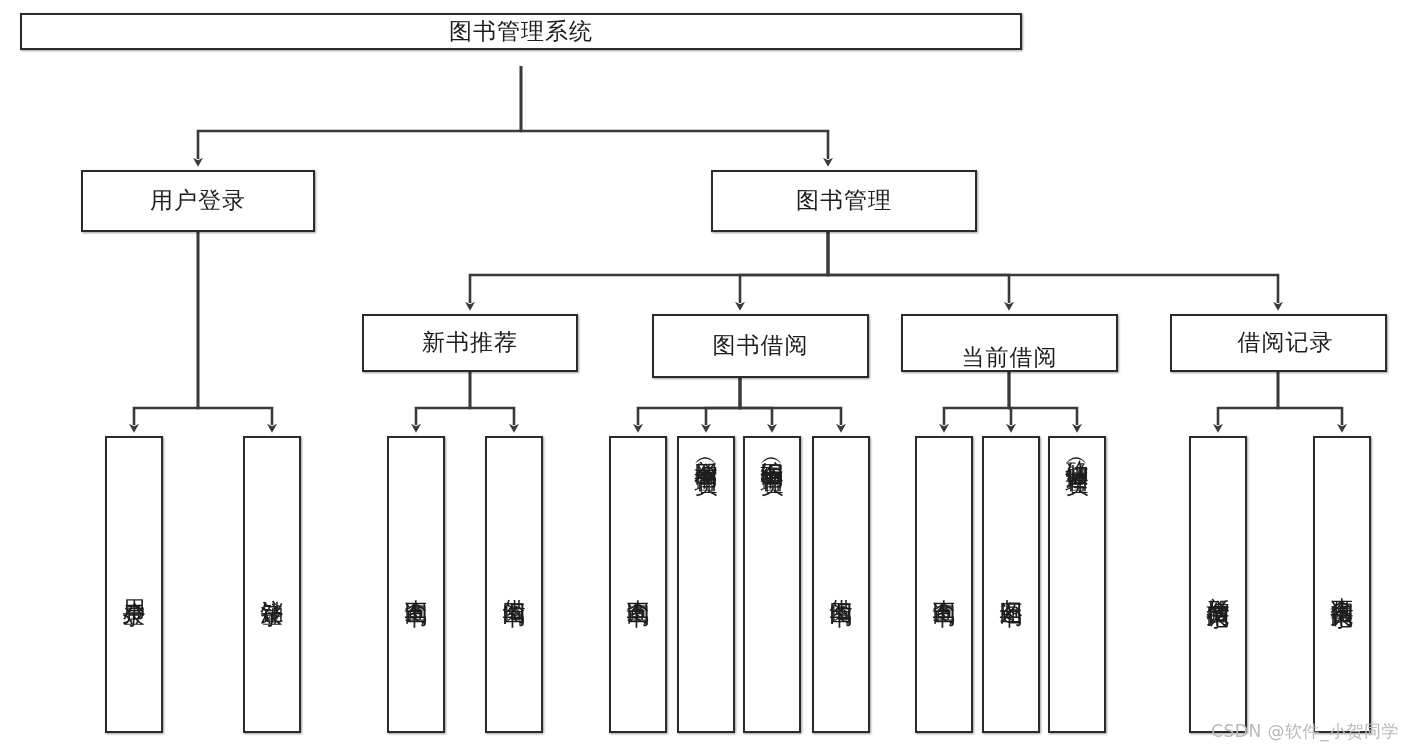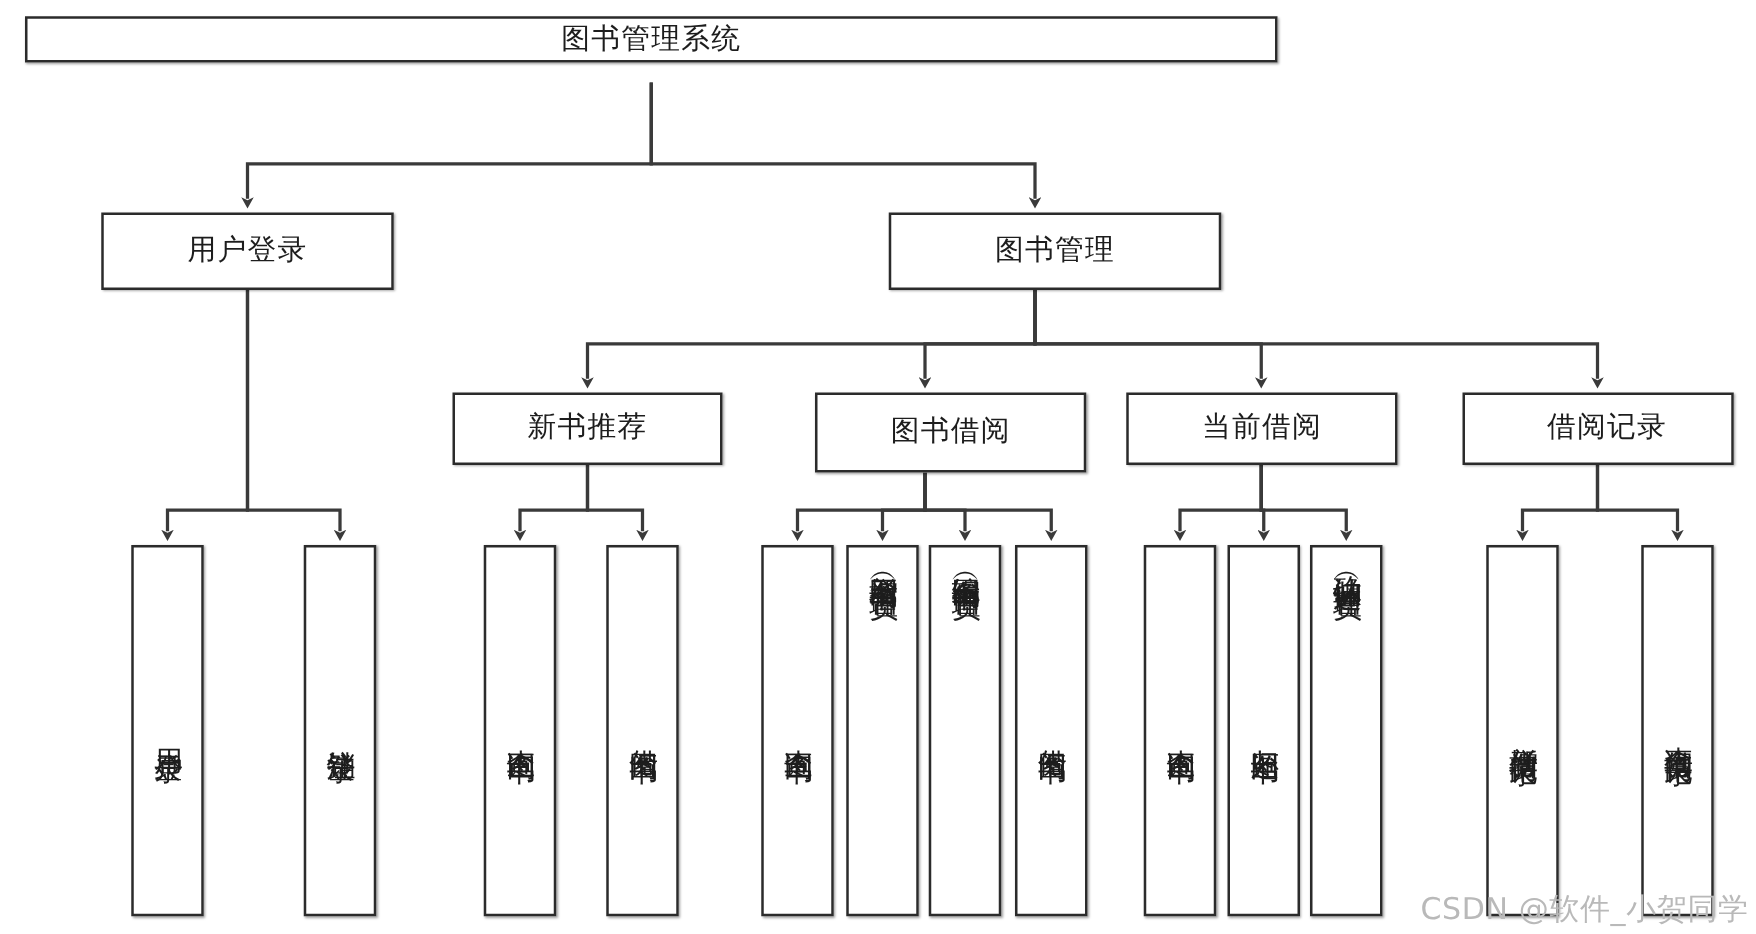--- a/index.html
+++ b/index.html
@@ -51,21 +51,21 @@
     letter-spacing: 2px;
     padding: 4px 0;
   }
   .node.vert.top-align {
     justify-content: flex-start;
   }
   .watermark {
     position: absolute;
     right: 6px;
     bottom: 4px;
-    font-size: 24px;
+    font-size: 17px;
     color: #b9b9b9;
     white-space: nowrap;
     z-index: 5;
     letter-spacing: 0.5px;
   }
 </style>
 </head>
 <body>
 
 <div id="canvas">
@@ -108,21 +108,21 @@
       </div>
       <div class="node horiz" style="left: 711px; top: 170px; width: 266px; height: 62px;">
         <span>图书管理</span>
       </div>
       <div class="node horiz" style="left: 362px; top: 314px; width: 216px; height: 58px; text-align: center;">
         <span>新书推荐</span>
       </div>
       <div class="node horiz" style="left: 632px; top: 314px; width: 217px; height: 64px; margin-left: 20px;">
         <span>图书借阅</span>
       </div>
-      <div class="node horiz" style="left: 901px; top: 314px; width: 217px; height: 58px;">
+      <div class="node horiz" style="left: 901px; top: 314px; width: 217px; height: 58px; align-items: flex-end;">
         <span>当前借阅</span>
       </div>
       <div class="node horiz" style="left: 1170px; top: 314px; width: 217px; height: 58px; padding-left: 14px;">
         <span>借阅记录</span>
       </div>
       <div class="node vert" style="left: 105px; top: 436px; width: 58px; height: 297px;">
         <span>用户登录</span>
       </div>
       <div class="node vert" style="left: 243px; top: 436px; width: 58px; height: 297px;">
         <span>注销登录</span>

